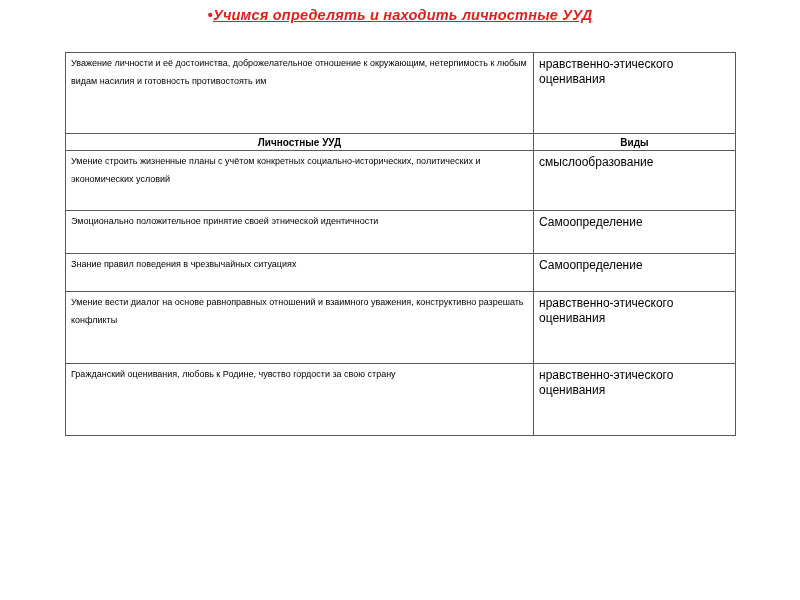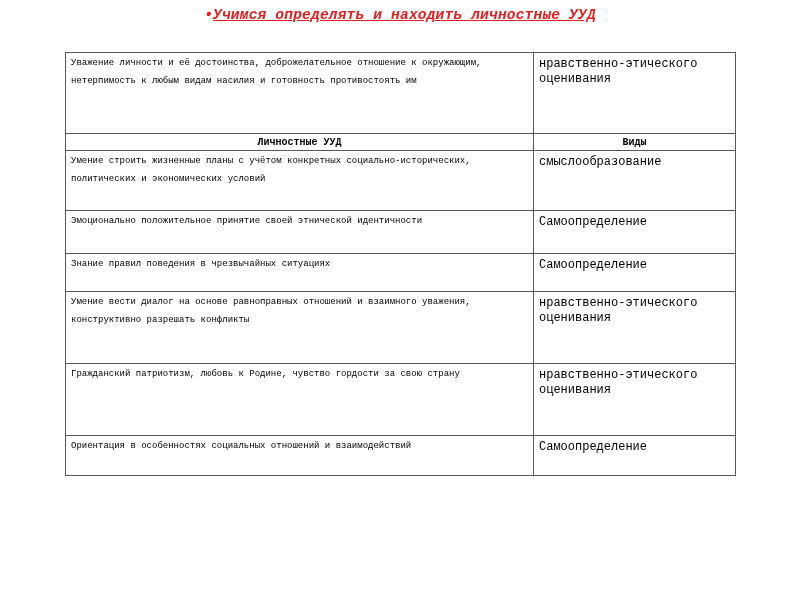--- a/index.html
+++ b/index.html
@@ -6,21 +6,21 @@
     margin: 0;
     padding: 0;
     background: #ffffff;
   }
   .slide {
     position: relative;
     width: 800px;
     height: 600px;
     background: #ffffff;
     overflow: hidden;
-    font-family: Liberation Mono, monospace;
+    font-family: Liberation Sans, sans-serif;
     border-radius: 24px;
   }
   .title-line {
     position: absolute;
     top: 7px;
     left: 0;
     width: 100%;
     text-align: center;
     color: #e02020;
     font-size: 14.5px;
@@ -95,23 +95,19 @@
       </tr>
       <tr style="height:38px">
         <td class="uud-cell">Знание правил поведения в чрезвычайных ситуациях</td>
         <td class="vid-cell">Самоопределение</td>
       </tr>
       <tr style="height:72px">
         <td class="uud-cell">Умение вести диалог на основе равноправных отношений и взаимного уважения, конструктивно разрешать конфликты</td>
         <td class="vid-cell">нравственно-этического оценивания</td>
       </tr>
       <tr style="height:72px">
-        <td class="uud-cell">Гражданский патриотизм, любовь к Родине, чувство гордости за свою страну</td>
+        <td class="uud-cell">Гражданский оценивания, любовь к Родине, чувство гордости за свою страну</td>
         <td class="vid-cell">нравственно-этического оценивания</td>
-      </tr>
-      <tr style="height:40px">
-        <td class="uud-cell">Ориентация в особенностях социальных отношений и взаимодействий</td>
-        <td class="vid-cell">Самоопределение</td>
       </tr>
     </tbody>
   </table>
 
 </div>
 
 </body></html>

